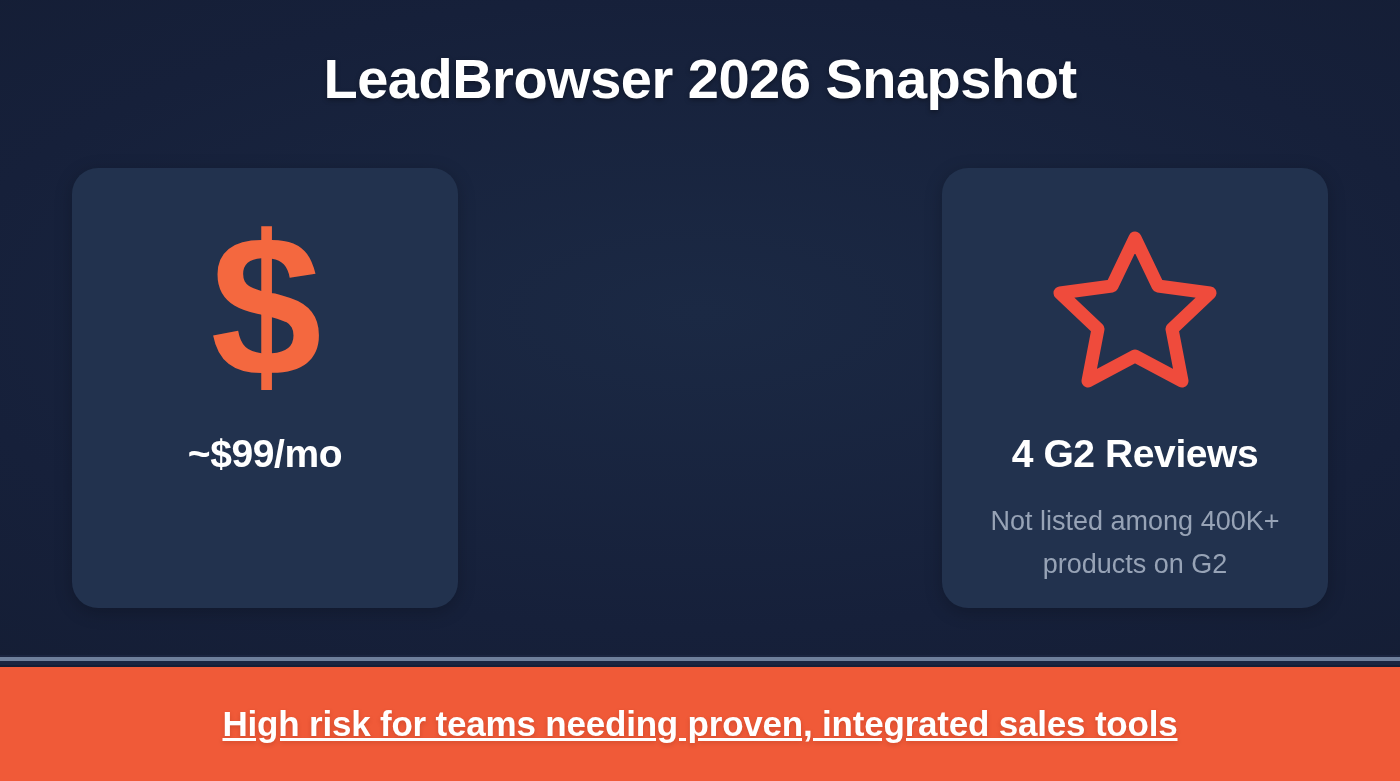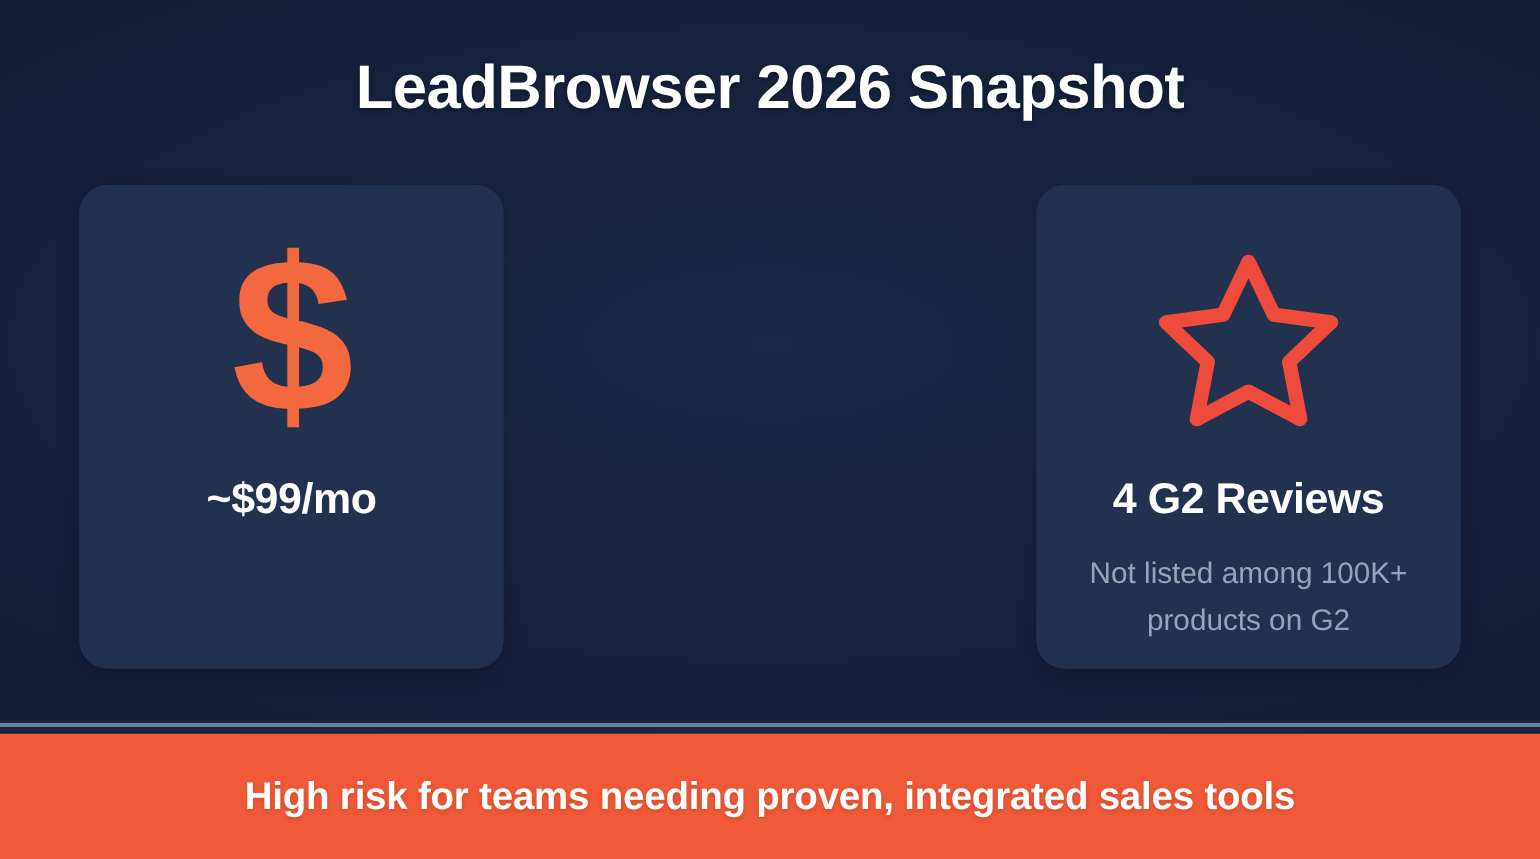--- a/index.html
+++ b/index.html
@@ -124,20 +124,21 @@
     justify-content: center;
   }
 
   .banner-text {
     color: #ffffff;
     font-size: 35px;
     font-weight: bold;
     letter-spacing: -0.2px;
     text-align: left;
     text-shadow: 0 2px 4px rgba(120,30,10,0.25);
+    text-decoration: underline;
   }
 </style>
 </head>
 <body>
 
 <div id="infographic">
 
   <div class="title">LeadBrowser 2026 Snapshot</div>
 
   <div class="cards">
@@ -150,21 +151,21 @@
     </div>
 
 
     <div class="card">
       <div class="card-icon">
         <svg width="172" height="164" viewBox="0 0 172 164" aria-hidden="true">
           <path d="M86 14 L109 62 L161 69 L123 105 L133 157 L86 132 L39 157 L49 105 L11 69 L63 62 Z" fill="none" stroke="#ef4b3c" stroke-width="13" stroke-linejoin="round" stroke-linecap="round"></path>
         </svg>
       </div>
       <div class="card-stat">4 G2 Reviews</div>
-      <div class="card-desc">Not listed among 100K+ products on G2</div>
+      <div class="card-desc">Not listed among 400K+ products on G2</div>
     </div>
 
   </div>
 
   <div class="divider"></div>
 
   <div class="banner">
     <div class="banner-text">High risk for teams needing proven, integrated sales tools</div>
   </div>
 

